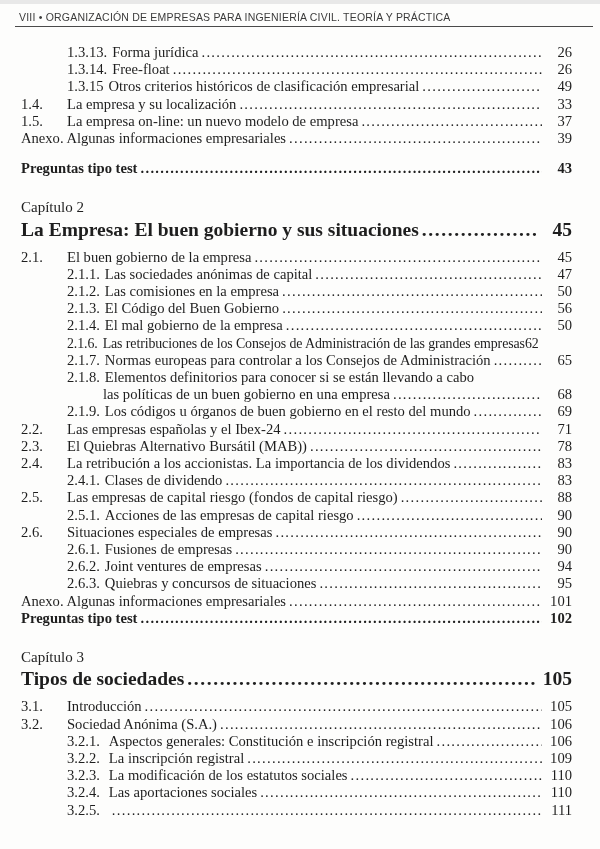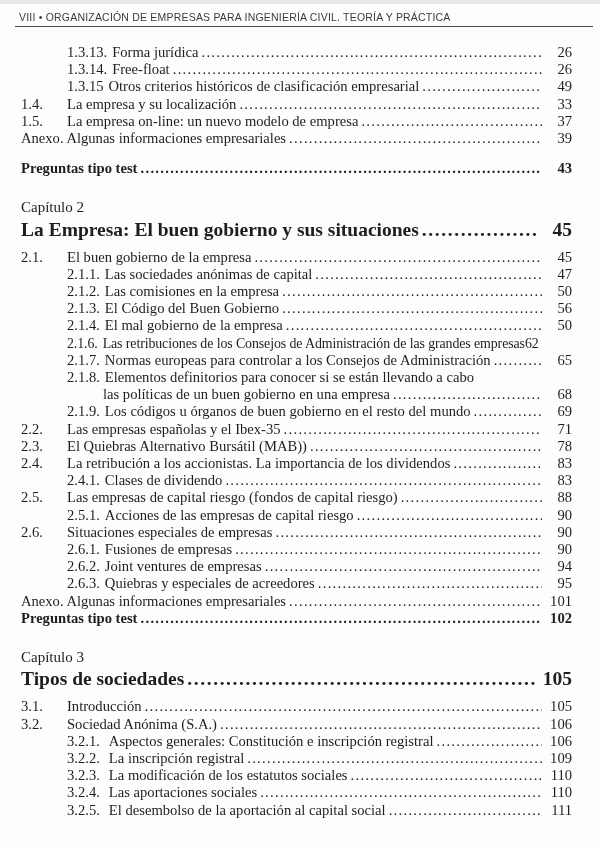--- a/index.html
+++ b/index.html
@@ -148,21 +148,21 @@
         <span class="p">68</span>
       </div>
     <div class="r l2">
         <span class="n">2.1.9.</span>
         <span class="t">Los códigos u órganos de buen gobierno en el resto del mundo</span>
         <span class="ld"></span>
         <span class="p">69</span>
       </div>
     <div class="r l1">
         <span class="n">2.2.</span>
-        <span class="t">Las empresas españolas y el Ibex-35</span>
+        <span class="t">Las empresas españolas y el Ibex-24</span>
         <span class="ld"></span>
         <span class="p">71</span>
       </div>
     <div class="r l1">
         <span class="n">2.3.</span>
         <span class="t">El Quiebras Alternativo Bursátil (MAB))</span>
         <span class="ld"></span>
         <span class="p">78</span>
       </div>
     <div class="r l1">
@@ -202,21 +202,21 @@
         <span class="p">90</span>
       </div>
     <div class="r l2">
         <span class="n">2.6.2.</span>
         <span class="t">Joint ventures de empresas</span>
         <span class="ld"></span>
         <span class="p">94</span>
       </div>
     <div class="r l2">
         <span class="n">2.6.3.</span>
-        <span class="t">Quiebras y especiales de acreedores</span>
+        <span class="t">Quiebras y concursos de situaciones</span>
         <span class="ld"></span>
         <span class="p">95</span>
       </div>
     <div class="r">
         <span class="t">Anexo. Algunas informaciones empresariales</span>
         <span class="ld"></span>
         <span class="p">101</span>
       </div>
     <div class="r b">
         <span class="t">Preguntas tipo test</span>
@@ -264,19 +264,18 @@
         <span class="p">110</span>
       </div>
     <div class="r l2 l2b">
         <span class="n">3.2.4.</span>
         <span class="t">Las aportaciones sociales</span>
         <span class="ld"></span>
         <span class="p">110</span>
       </div>
     <div class="r l2 l2b">
         <span class="n">3.2.5.</span>
-        <span class="t">El desembolso de la aportación al capital social</span>
         <span class="ld"></span>
         <span class="p">111</span>
       </div>
 
   </div>
 </div>
 
 </body></html>

